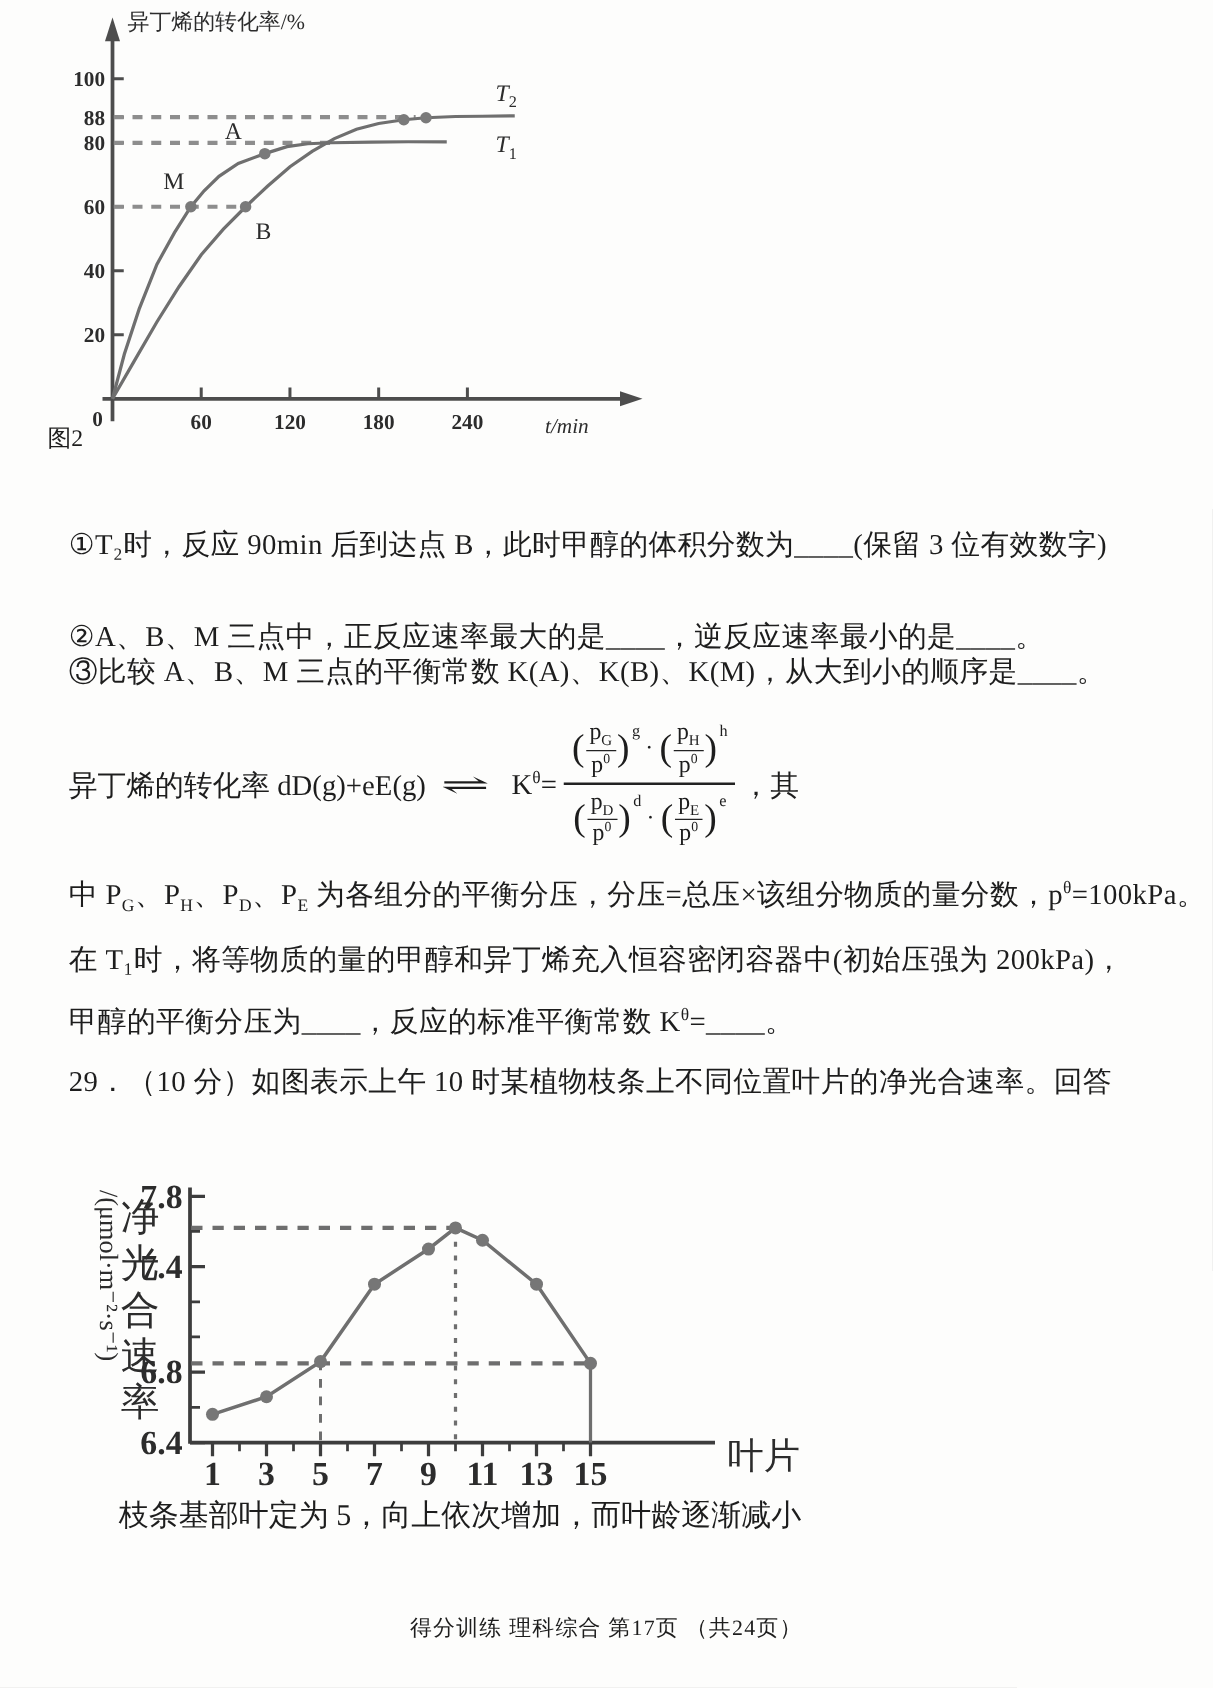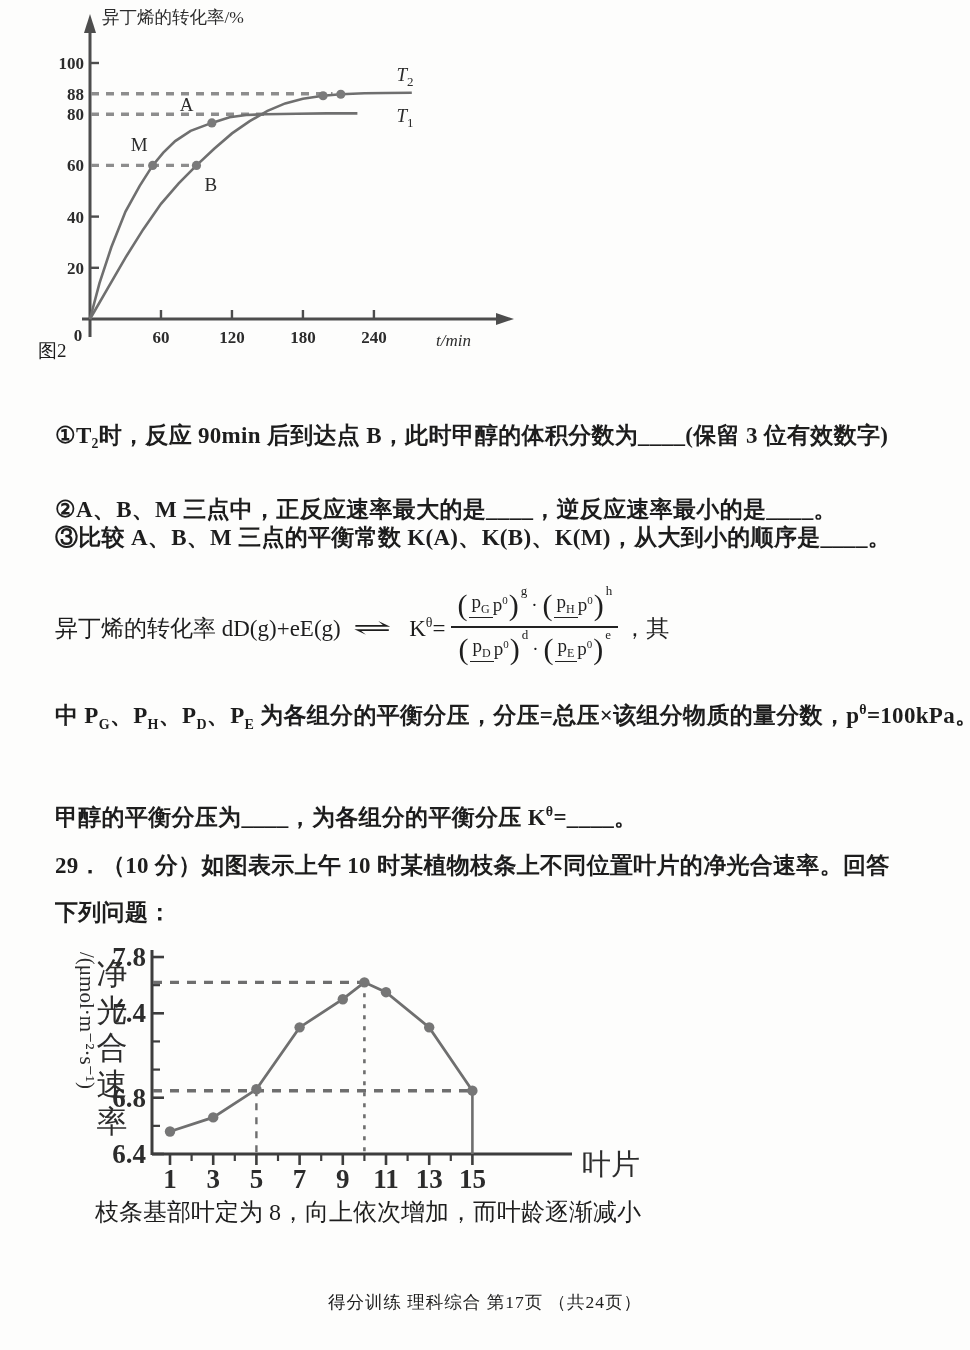--- a/index.html
+++ b/index.html
@@ -1,37 +1,37 @@
 <!DOCTYPE html>
 <html><head>
 <meta charset="utf-8">
 <style>
   html,body{margin:0;padding:0;background:#e8e8e8;}
   .page{
     position:relative;width:970px;height:1350px;margin:0 auto;
     background:#fdfdfc;color:#1d1d1d;overflow:hidden;
     font-family:"Liberation Serif","DejaVu Serif",serif;
   }
-  .tline{position:absolute;left:55px;width:905px;font-size:23px;letter-spacing:.3px;white-space:nowrap;font-weight:bold;}
+  .tline{position:absolute;left:55px;width:905px;font-size:23px;letter-spacing:.3px;white-space:nowrap;}
   .tline sub{font-size:14px;}
   .tline sup{font-size:14px;}
   .fig-caption{position:absolute;font-size:19px;}
   .q4row{position:absolute;left:55px;top:560px;width:905px;height:136px;
          display:flex;align-items:center;font-size:23px;white-space:nowrap;}
   .eqarrow{display:inline-block;transform:scaleX(2.1);margin:0 22px;font-size:22px;}
   .kwrap{margin-left:6px;}
   .kwrap sup{font-size:14px;}
   .bigfrac{display:inline-flex;flex-direction:column;align-items:center;margin:0 5px;font-size:19px;}
   .bf-row{display:flex;align-items:center;padding:2px 6px 4px;}
   .bf-num{border-bottom:2px solid #222;}
   .bf-den{padding-top:4px;}
   .paren{font-size:30px;font-weight:400;margin:0 1px;}
   .fexp{font-size:13px;position:relative;top:-14px;margin-left:1px;}
   .fdot{margin:0 4px;}
-  .sfrac{display:inline-flex;flex-direction:row;align-items:center;line-height:1.05;font-size:19px;}
+  .sfrac{display:inline-flex;flex-direction:column;align-items:center;line-height:1.05;font-size:19px;}
   .sfrac .ft{border-bottom:1.6px solid #222;padding:0 3px 1px;}
   .sfrac .fb{padding-top:1px;}
   .sfrac sub{font-size:12px;}
   .sfrac sup{font-size:11px;}
   .caption29{position:absolute;left:95px;top:1196px;font-size:24px;white-space:nowrap;}
   .footer{position:absolute;left:0;top:1290px;width:100%;text-align:center;font-size:17.5px;letter-spacing:1px;}
   svg text{font-family:"Liberation Serif","DejaVu Serif",serif;fill:#2c2c2c;}
 </style>
 </head>
 <body>
@@ -139,24 +139,24 @@
             <span class="fb"><span>p</span><sup>0</sup></span>
           </span>
         <span class="paren">)</span>
           <span class="fexp">e</span>
       </span>
     </span>
     <span>，其</span>
   </div>
 
   <div class="tline" style="top:700px"><span>中 P</span><sub>G</sub><span>、P</span><sub>H</sub><span>、P</span><sub>D</sub><span>、P</span><sub>E</sub><span> 为各组分的平衡分压，分压=总压×该组分物质的量分数，p</span><sup>θ</sup><span>=100kPa。</span></div>
-  <div class="tline" style="top:802px"><span>甲醇的平衡分压为____，为各组分的平衡分压 K</span><sup>θ</sup><span>=____。</span></div>
+  <div class="tline" style="top:752px">在 T₁时，将等物质的量的甲醇和异丁烯充入恒容密闭容器中(初始压强为 200kPa)，</div>
+  <div class="tline" style="top:802px"><span>甲醇的平衡分压为____，反应的标准平衡常数 K</span><sup>θ</sup><span>=____。</span></div>
 
   <div class="tline" style="top:850px">29．（10 分）如图表示上午 10 时某植物枝条上不同位置叶片的净光合速率。回答</div>
-  <div class="tline" style="top:897px">下列问题：</div>
 
   <div style="position:absolute;left:50px;top:942px;width:680px;height:262px;">
     <svg id="fig29-svg" width="680" height="262" viewBox="0 0 680 262">
         <g stroke="#3d3d3d" stroke-width="3">
           <line x1="102" y1="8" x2="102" y2="213"></line>
           <line x1="102" y1="212" x2="522" y2="212"></line>
           <line x1="102" y1="212" x2="114" y2="212" stroke-width="2.6"></line>
           <line x1="102" y1="155.72000000000008" x2="114" y2="155.72000000000008" stroke-width="2.6"></line>
           <line x1="102" y1="71.30000000000001" x2="114" y2="71.30000000000001" stroke-width="2.6"></line>
           <line x1="102" y1="15.020000000000095" x2="114" y2="15.020000000000095" stroke-width="2.6"></line>
@@ -217,16 +217,16 @@
         <g>
           <text x="62" y="42" font-size="31" text-anchor="middle">净</text>
           <text x="62" y="79" font-size="31" text-anchor="middle">光</text>
           <text x="62" y="116" font-size="31" text-anchor="middle">合</text>
           <text x="62" y="153" font-size="31" text-anchor="middle">速</text>
           <text x="62" y="190" font-size="31" text-anchor="middle">率</text>
           <text transform="translate(30,10) rotate(90)" font-size="21">/(μmol·m⁻²·s⁻¹)</text>
         </g>
       </svg>
   </div>
-  <div class="caption29">枝条基部叶定为 8，向上依次增加，而叶龄逐渐减小</div>
+  <div class="caption29">枝条基部叶定为 5，向上依次增加，而叶龄逐渐减小</div>
 
   <div class="footer">得分训练  理科综合  第17页 （共24页）</div>
 </div>
 
 </body></html>

